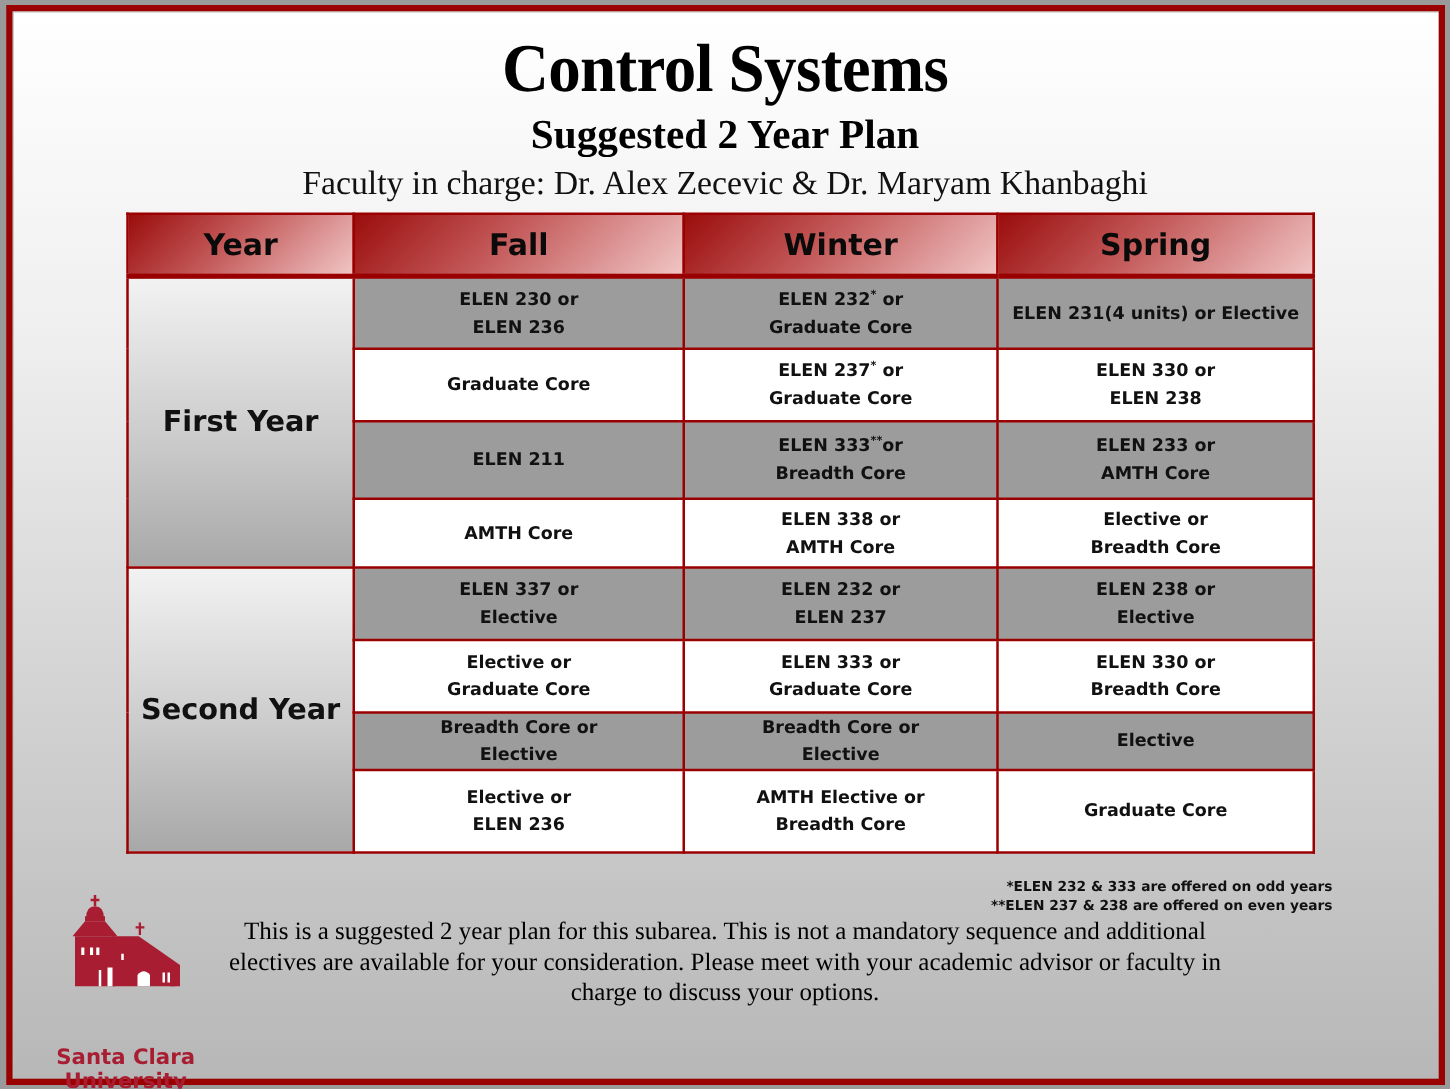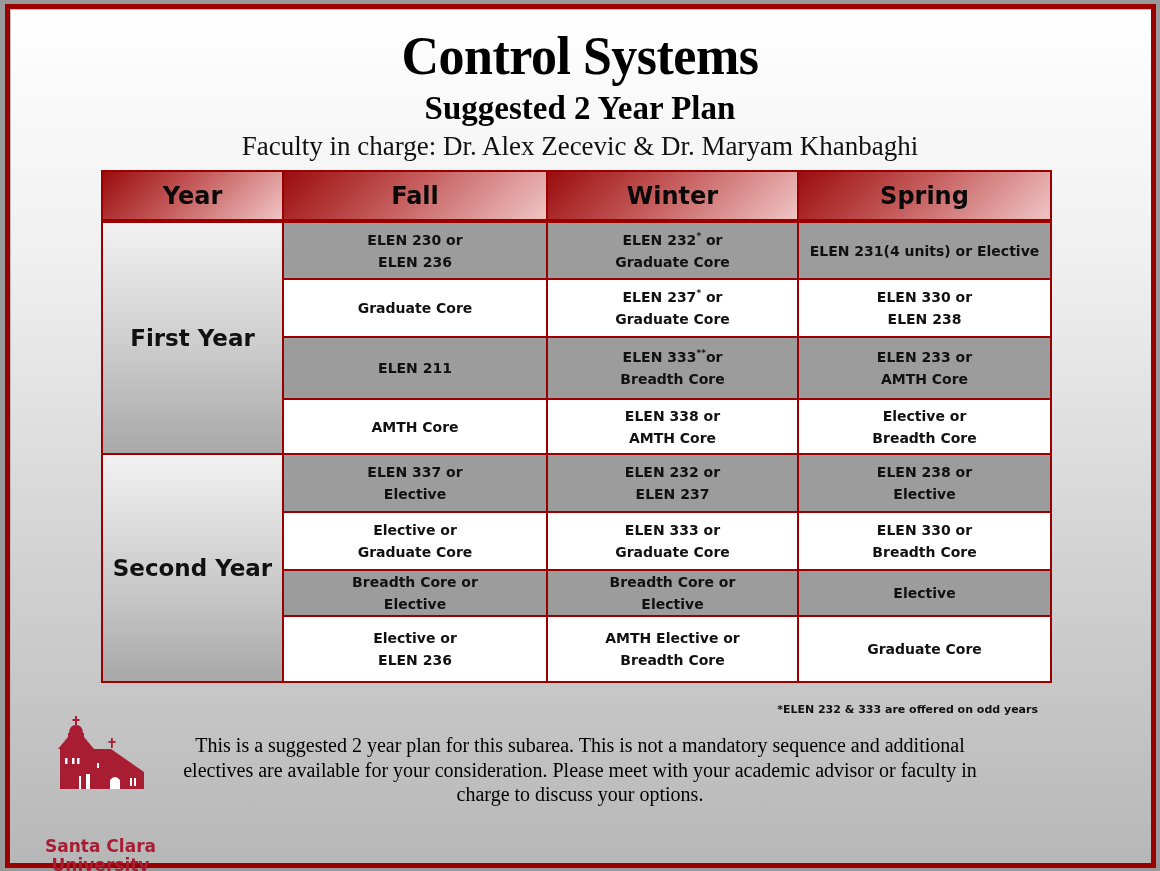--- a/index.html
+++ b/index.html
@@ -71,21 +71,21 @@
     }
     tr.dark td.cell { background: #9c9c9c; }
     tr.light td.cell { background: #ffffff; }
     td.year {
       font-size: 23px !important;
       background: linear-gradient(to bottom, #f2f2f2 0%, #c8c8c8 60%, #a8a8a8 100%);
     }
     sup { font-size: 9px; line-height: 0; vertical-align: super; }
     .notes {
       position: absolute;
-      right: 122px; top: 702px;
+      right: 94px; top: 702px;
       text-align: right;
       font-family: "DejaVu Sans", sans-serif;
       font-weight: bold;
       font-size: 11px;
       line-height: 15px;
       color: #111;
     }
     .disclaimer {
       position: absolute;
       left: 170px; width: 820px; top: 733px;
@@ -243,20 +243,21 @@
         </td>
         <td class="cell">
           <div>Graduate Core</div>
         </td>
       </tr>
     </tbody>
 </table>
 
 <div class="notes">
   <div>*ELEN 232 &amp; 333 are offered on odd years</div>
+  <div>**ELEN 237 &amp; 238 are offered on even years</div>
 </div>
 
 <div class="disclaimer">This is a suggested 2 year plan for this subarea. This is not a mandatory sequence and additional electives are available for your consideration. Please meet with your academic advisor or faculty in charge to discuss your options.</div>
 
 <div class="logo">
   <svg width="100" height="76" viewBox="0 0 100 76">
     <g fill="#a81d32">
 
       <rect x="27" y="0" width="2" height="9"></rect>
       <rect x="24.5" y="3" width="7" height="2"></rect>

